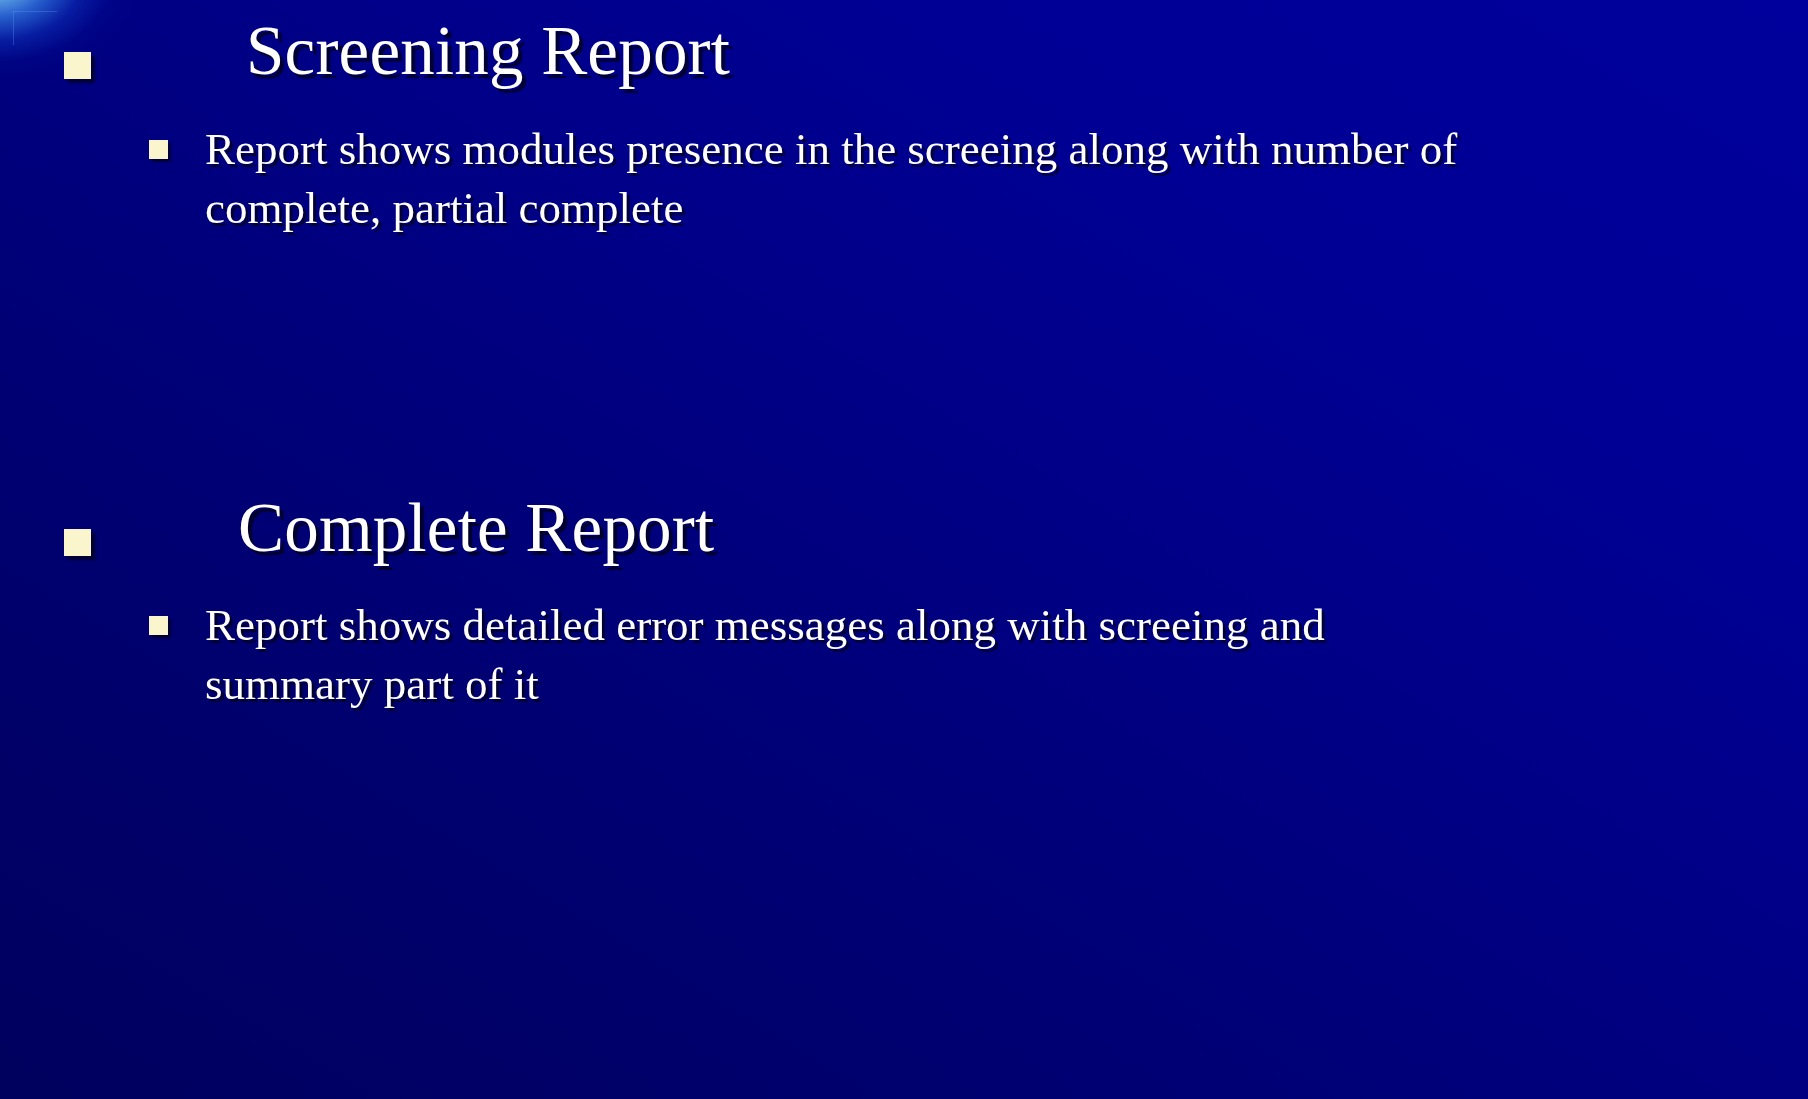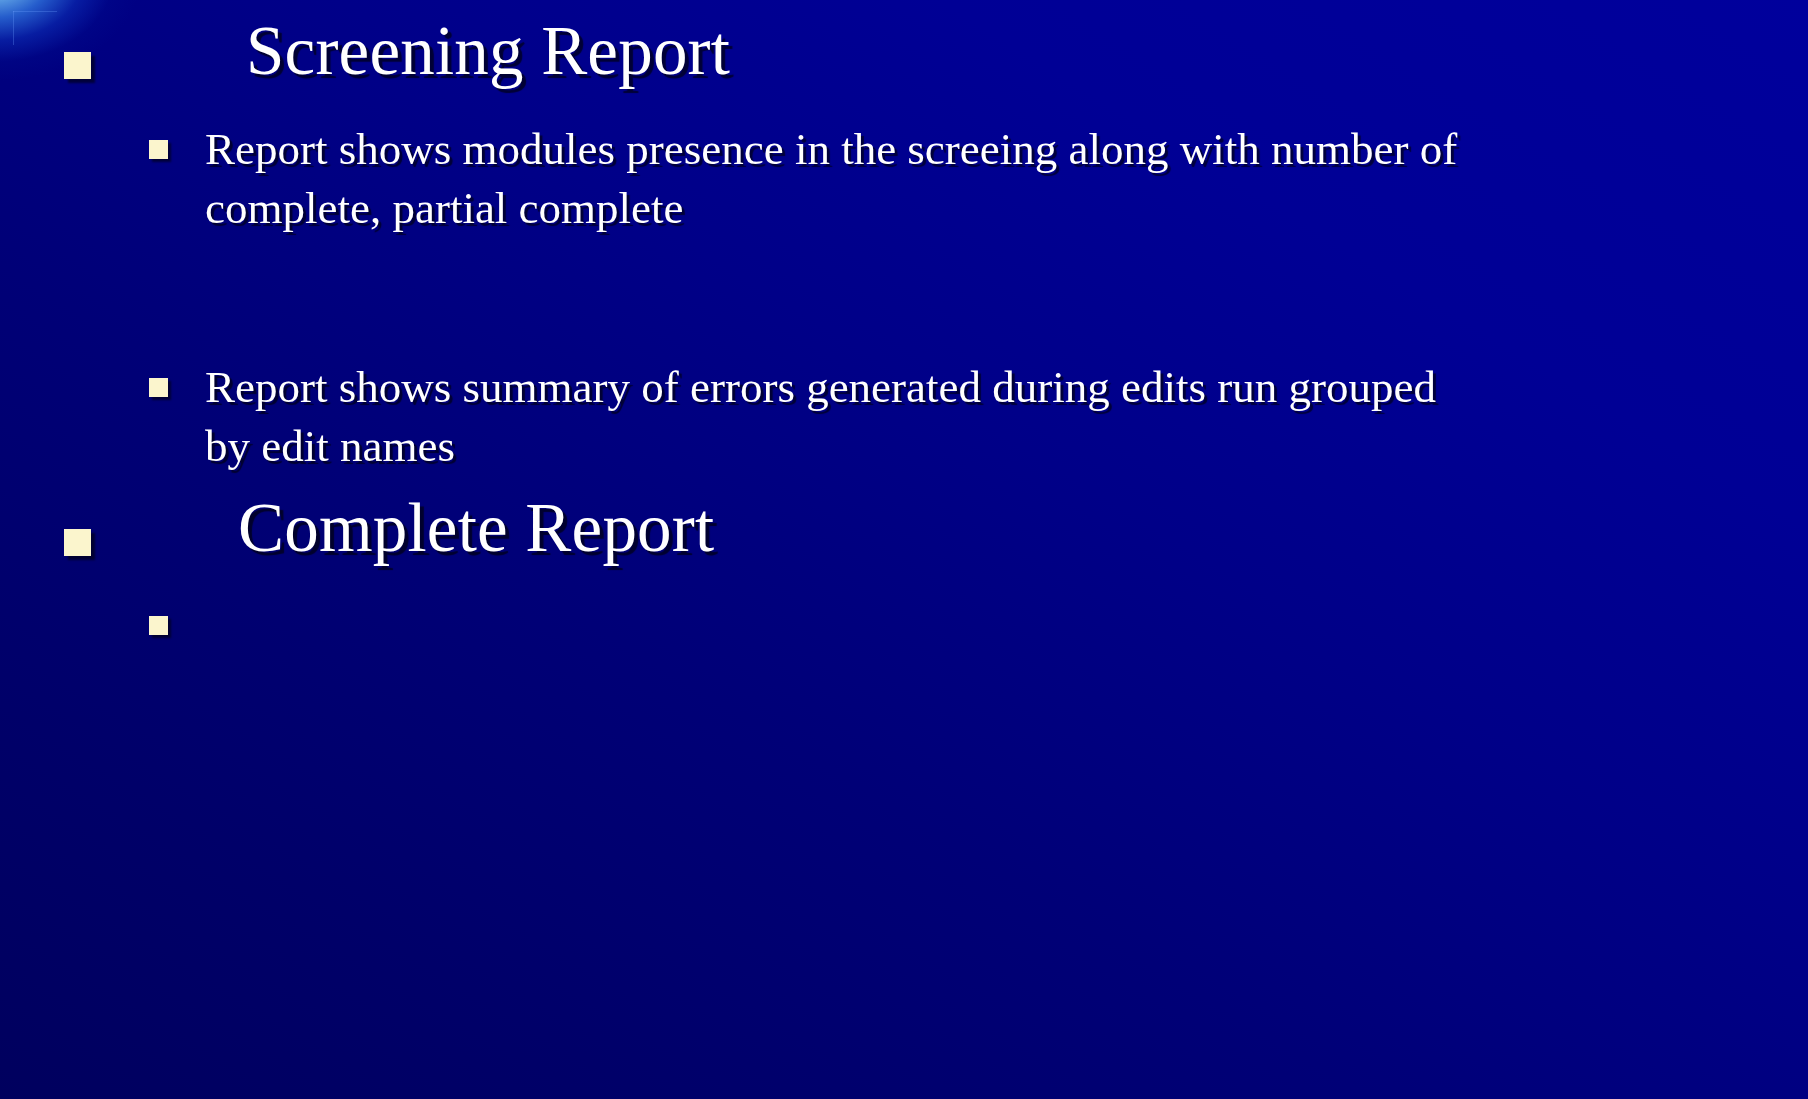--- a/index.html
+++ b/index.html
@@ -160,34 +160,29 @@
     </div>
 
     <div id="blk-screening-body">
       <div class="lvl2">
         <span class="bullet2"></span>
         <span class="lvl2-text">Report shows modules presence in the screeing along with number of complete, partial complete</span>
       </div>
     </div>
 
 
-    <div id="blk-summary-body">
-      <div class="lvl2">
-        <span class="bullet2"></span>
-        <span class="lvl2-text">Report shows summary of errors generated during edits run grouped by edit names</span>
-      </div>
-    </div>
 
     <div id="blk-complete-head">
       <div class="lvl1">
         <span class="bullet1"></span>
         <span class="lvl1-text">Complete Report</span>
       </div>
     </div>
 
     <div id="blk-complete-body">
       <div class="lvl2">
         <span class="bullet2"></span>
+        <span class="lvl2-text">Report shows detailed error messages along with screeing and summary part of it</span>
       </div>
     </div>
 
   </div>
 </div>
 
 </body></html>

